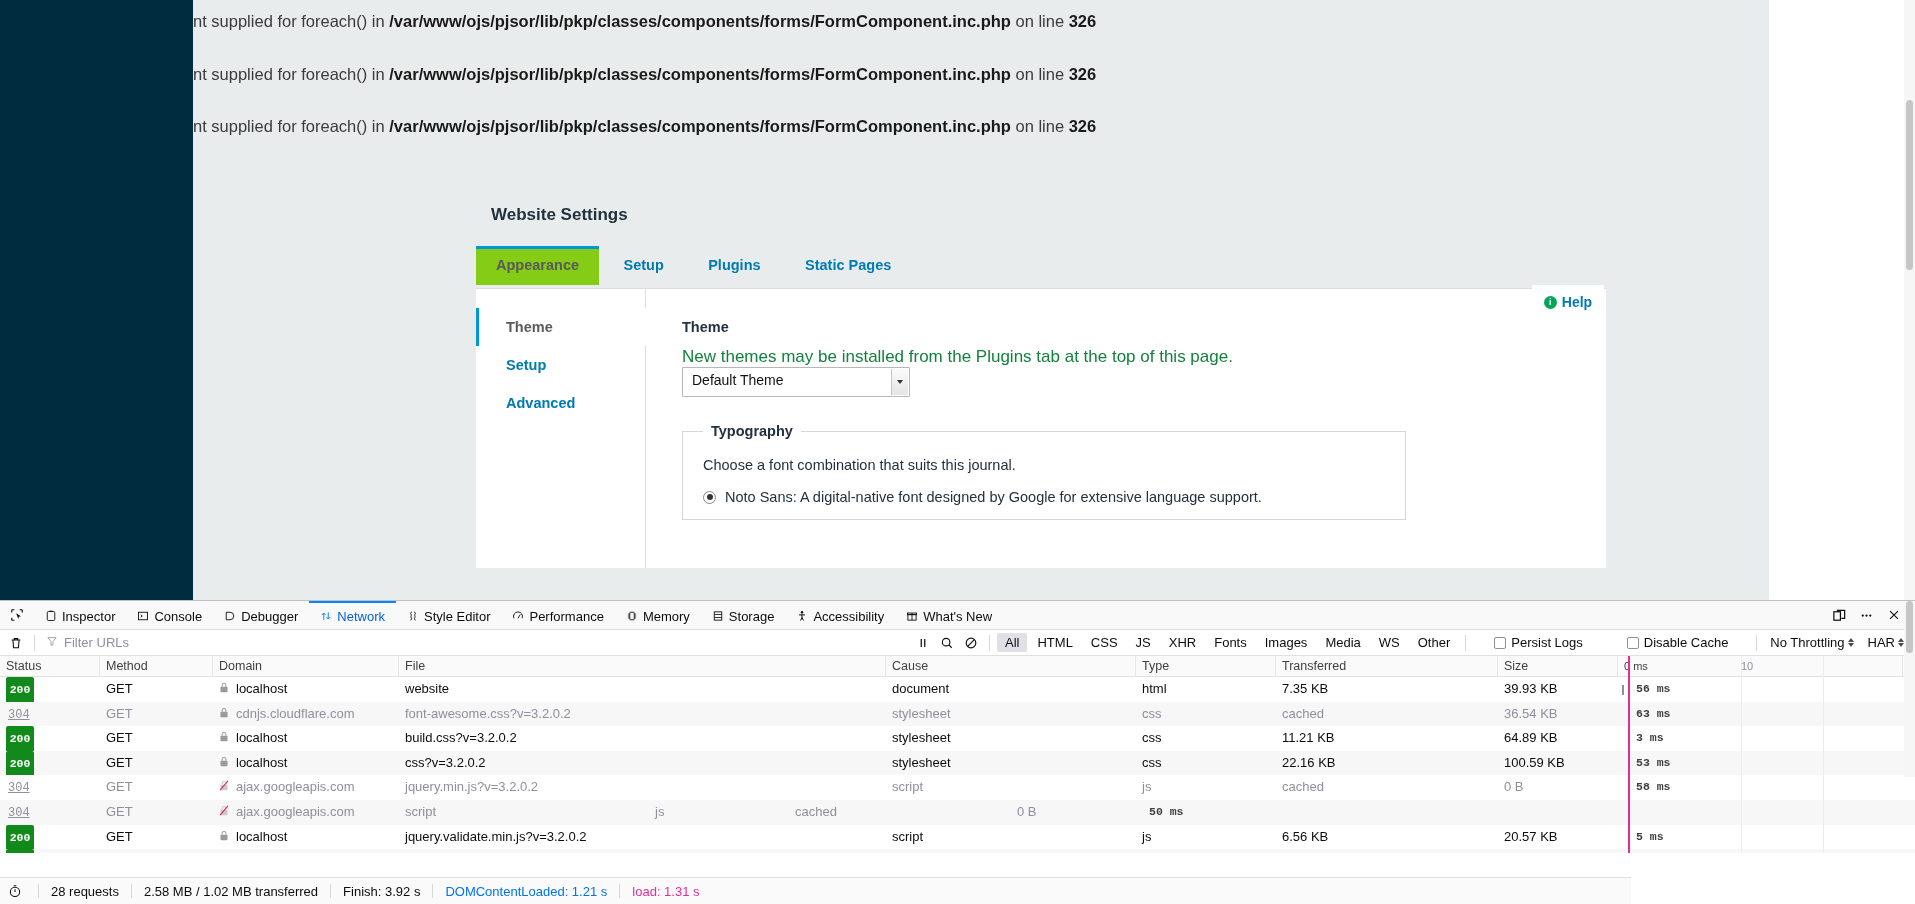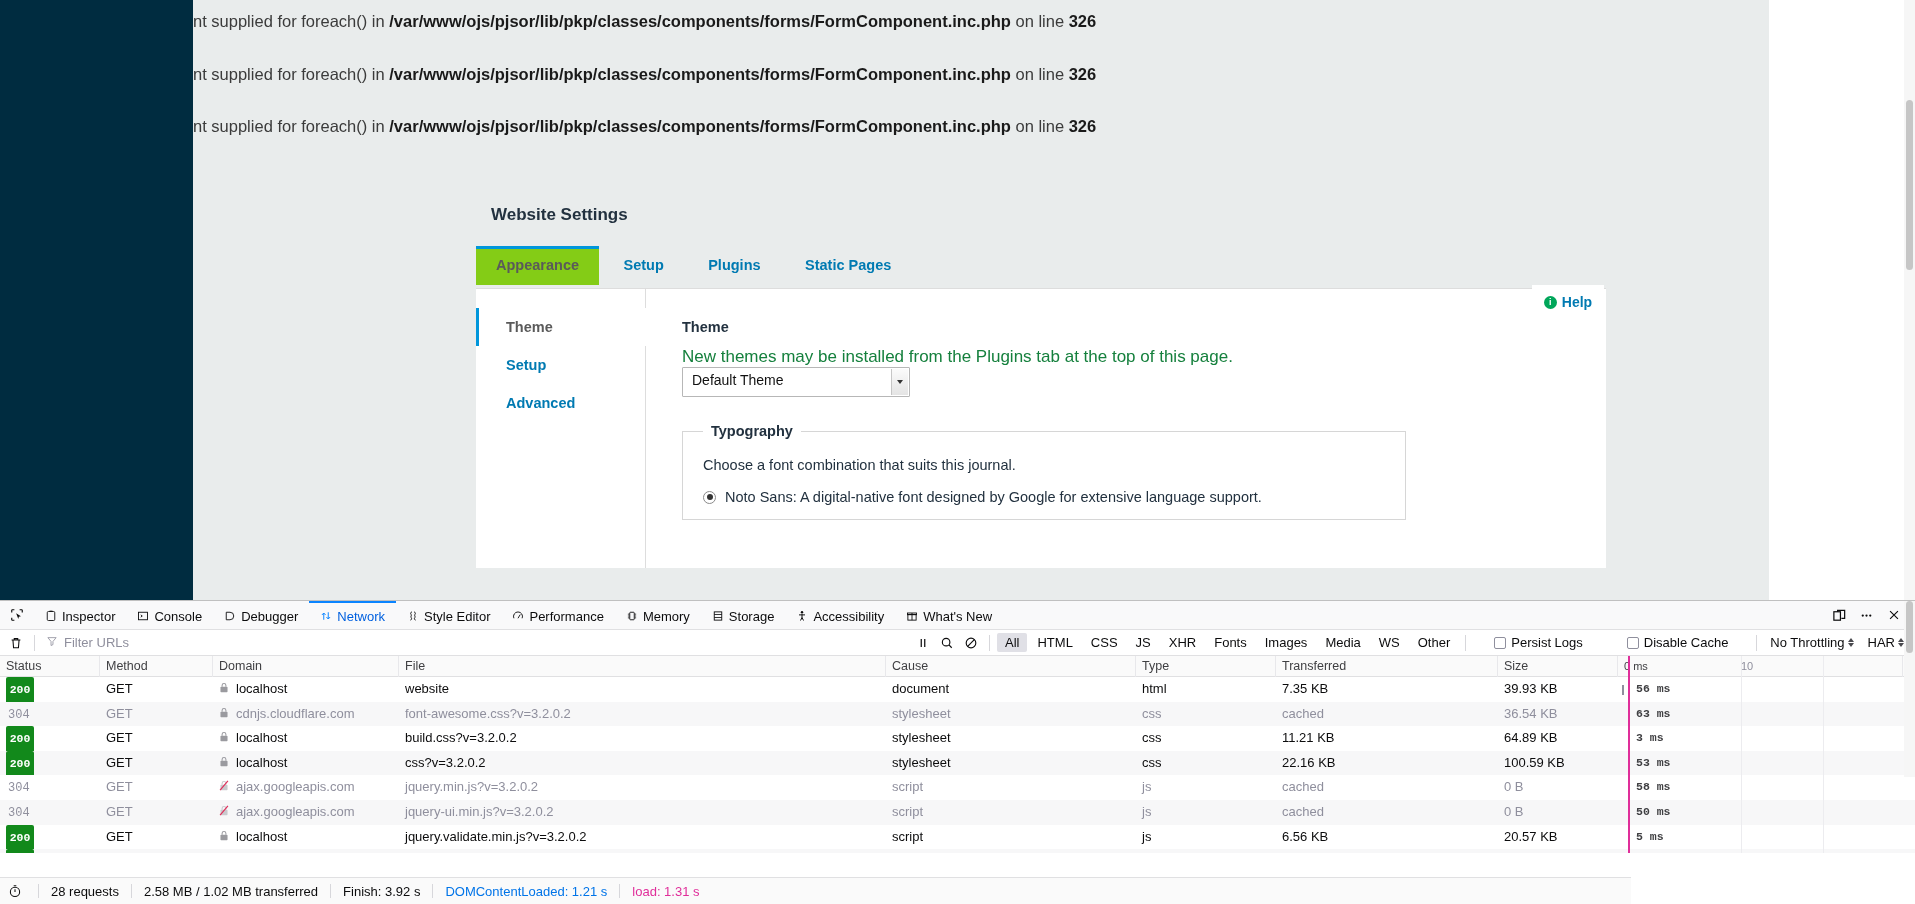--- a/index.html
+++ b/index.html
@@ -287,21 +287,21 @@
   .nrow.alt { background: #f7f7f8; }
   .nrow.cachedrow { color: #8f8f9d; }
   .nrow > div { height: 24.6px; line-height: 24.6px; padding-left: 6px; overflow: hidden; white-space: nowrap; }
   .status-pill {
     display: inline-block; min-width: 28px; text-align: center;
     background: #12891b; color: #fff;
     font-size: 11.5px; font-weight: bold;
     padding: 1px 3px; border-radius: 2px;
     font-family: "Liberation Mono", monospace;
   }
-  .status-304 { color: #8f8f9d; font-size: 12px; font-family: "Liberation Mono", monospace; padding-left: 2px;}
+  .status-304 { color: #8f8f9d; font-size: 12px; font-family: "Liberation Mono", monospace; padding-left: 2px; text-decoration: underline;}
   .dom-cell { display: flex; align-items: flex-start; gap: 7px; }
   .lock { flex: 0 0 10px; }
   .timecell { position: relative; }
   .time-label { position: absolute; left: 18px; top: 0; font-size: 11.5px; font-weight: bold; color: #3f3f42; font-family: "Liberation Mono", monospace; }
   .time-bar { position: absolute; left: 4px; top: 8px; width: 2px; height: 10px; background: #8f8f9d; }
   #dcl-line {
     position: absolute; left: 10px; top: 0; bottom: 0; width: 1.5px;
     background: #e02e9a;
   }
   #head-0ms { position: absolute; left: 6px; top: 0; font-size: 11px; color: #3f3f42; }
@@ -713,21 +713,20 @@
           <div class="c-status"><span class="status-304">304</span></div>
           <div class="c-method">GET</div>
           <div class="c-domain dom-cell">
             <span class="lock"><svg width="10" height="11" viewBox="0 0 12 14">
                 <rect x="1.5" y="6" width="9" height="7" rx="1" fill="#c9c9cd"></rect>
                 <path d="M3.6 6V4.2a2.4 2.4 0 0 1 4.8 0V6" stroke="#c9c9cd" stroke-width="1.3" fill="none"></path>
                 <path d="M1 13L11 1" stroke="#e02e5a" stroke-width="1.5"></path>
               </svg></span>
             <span>ajax.googleapis.com</span>
           </div>
-          <div class="c-file">jquery-ui.min.js?v=3.2.0.2</div>
           <div class="c-cause">script</div>
           <div class="c-type">js</div>
           <div class="c-transf">cached</div>
           <div class="c-size">0 B</div>
           <div class="c-time timecell">
             <span class="time-label">50 ms</span>
           </div>
         </div>
         <div class="nrow">
           <div class="c-status"><span class="status-pill">200</span></div>

